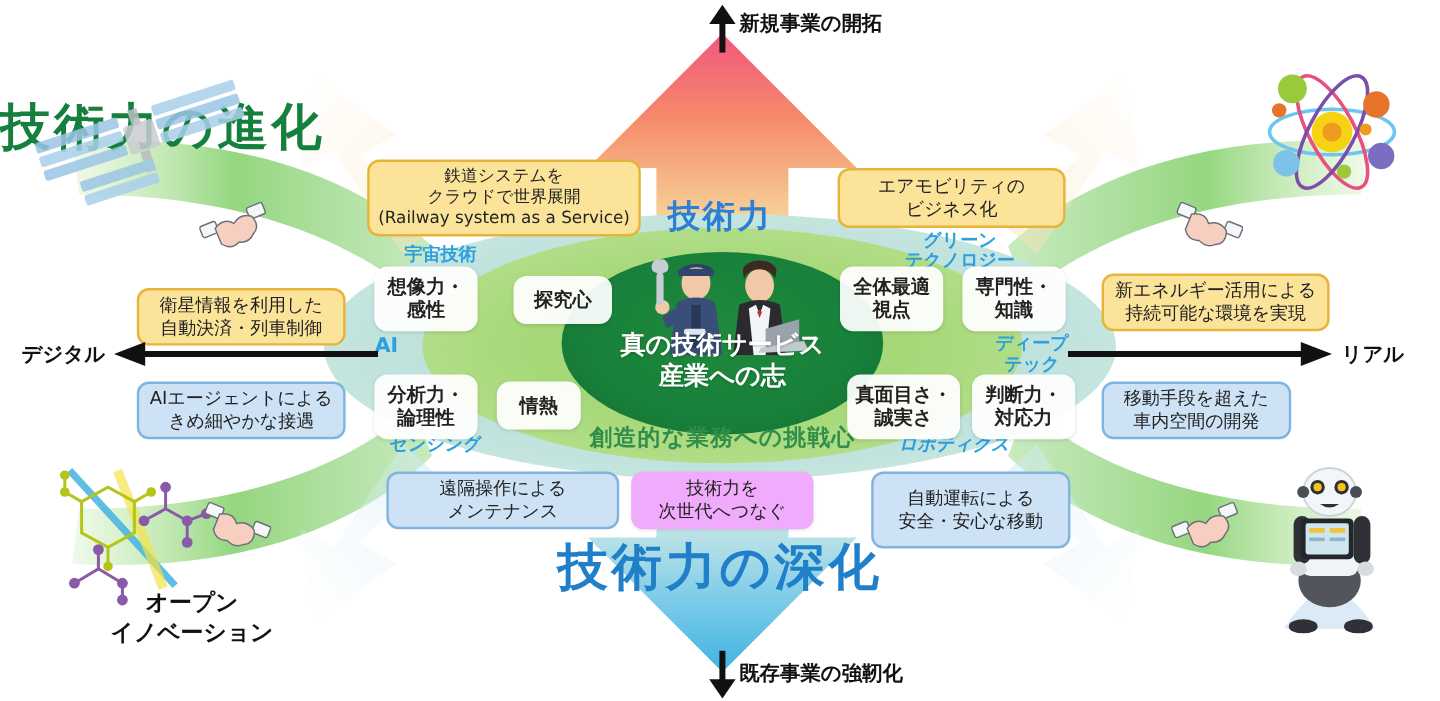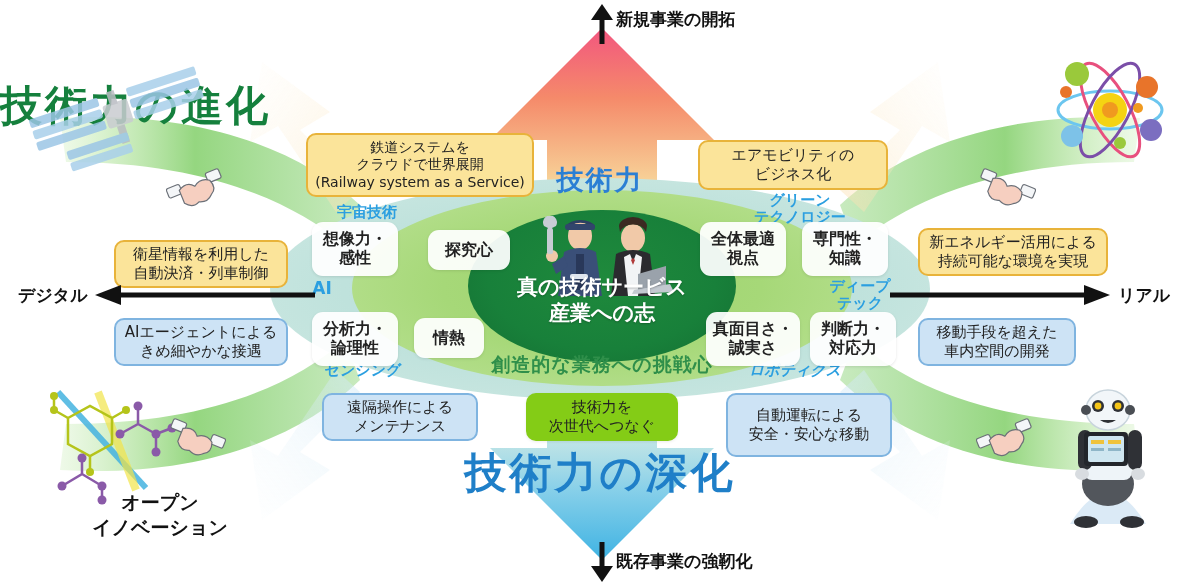--- a/index.html
+++ b/index.html
@@ -64,21 +64,21 @@
 
   
   .callout{
     position:absolute;border-radius:10px;text-align:center;
     font-size:15px;line-height:1.25;color:#222;
     display:flex;align-items:center;justify-content:center;
     white-space:pre-line;padding:4px 6px;box-sizing:border-box;
   }
   .callout.yellow{background:#fbe49a;border:2px solid #e8b33a;}
   .callout.blue{background:#cde3f5;border:2px solid #7fb4e0;}
-  .callout.plain{background:#84cc16;border:none;box-shadow:0 1px 3px rgba(0,0,0,.08);}
+  .callout.plain{background:#f0abfc;border:none;box-shadow:0 1px 3px rgba(0,0,0,.08);}
 
   
   #headline-top{
     left:0;top:78px;width:1060px;text-align:left;
     font-size:42px;font-weight:bold;color:#15803d;letter-spacing:3px;
   }
   #headline-bottom{
     left:0;top:445px;width:1200px;text-align:center;
     font-size:42px;font-weight:bold;color:#1f7fc8;letter-spacing:3px;
   }
@@ -232,21 +232,21 @@
   <div class="callout yellow cjk" style="left:698px;top:140px;width:190px;height:50px;">エアモビリティの
 ビジネス化</div>
   <div class="callout yellow cjk" style="left:114px;top:228px;width:174px;height:48px;margin-top:12px;">衛星情報を利用した
 自動決済・列車制御</div>
   <div class="callout yellow cjk" style="left:918px;top:228px;width:190px;height:48px;">新エネルギー活用による
 持続可能な環境を実現</div>
   <div class="callout blue cjk" style="left:114px;top:318px;width:174px;height:48px;">AIエージェントによる
 きめ細やかな接遇</div>
   <div class="callout blue cjk" style="left:918px;top:318px;width:158px;height:48px;">移動手段を超えた
 車内空間の開発</div>
-  <div class="callout blue cjk" style="left:322px;top:393px;width:156px;height:48px;">遠隔操作による
+  <div class="callout blue cjk" style="left:322px;top:393px;width:194px;height:48px;">遠隔操作による
 メンテナンス</div>
   <div class="callout plain cjk" style="left:526px;top:393px;width:152px;height:48px;">技術力を
 次世代へつなぐ</div>
   <div class="callout blue cjk" style="left:726px;top:393px;width:166px;height:64px;">自動運転による
 安全・安心な移動</div>
 
   <div class="abs cjk" id="headline-top">技術力の進化</div>
   <div class="abs cjk" id="headline-bottom">技術力の深化</div>
 
   <svg class="abs" width="220" height="26" style="left:95px;top:282px;">

